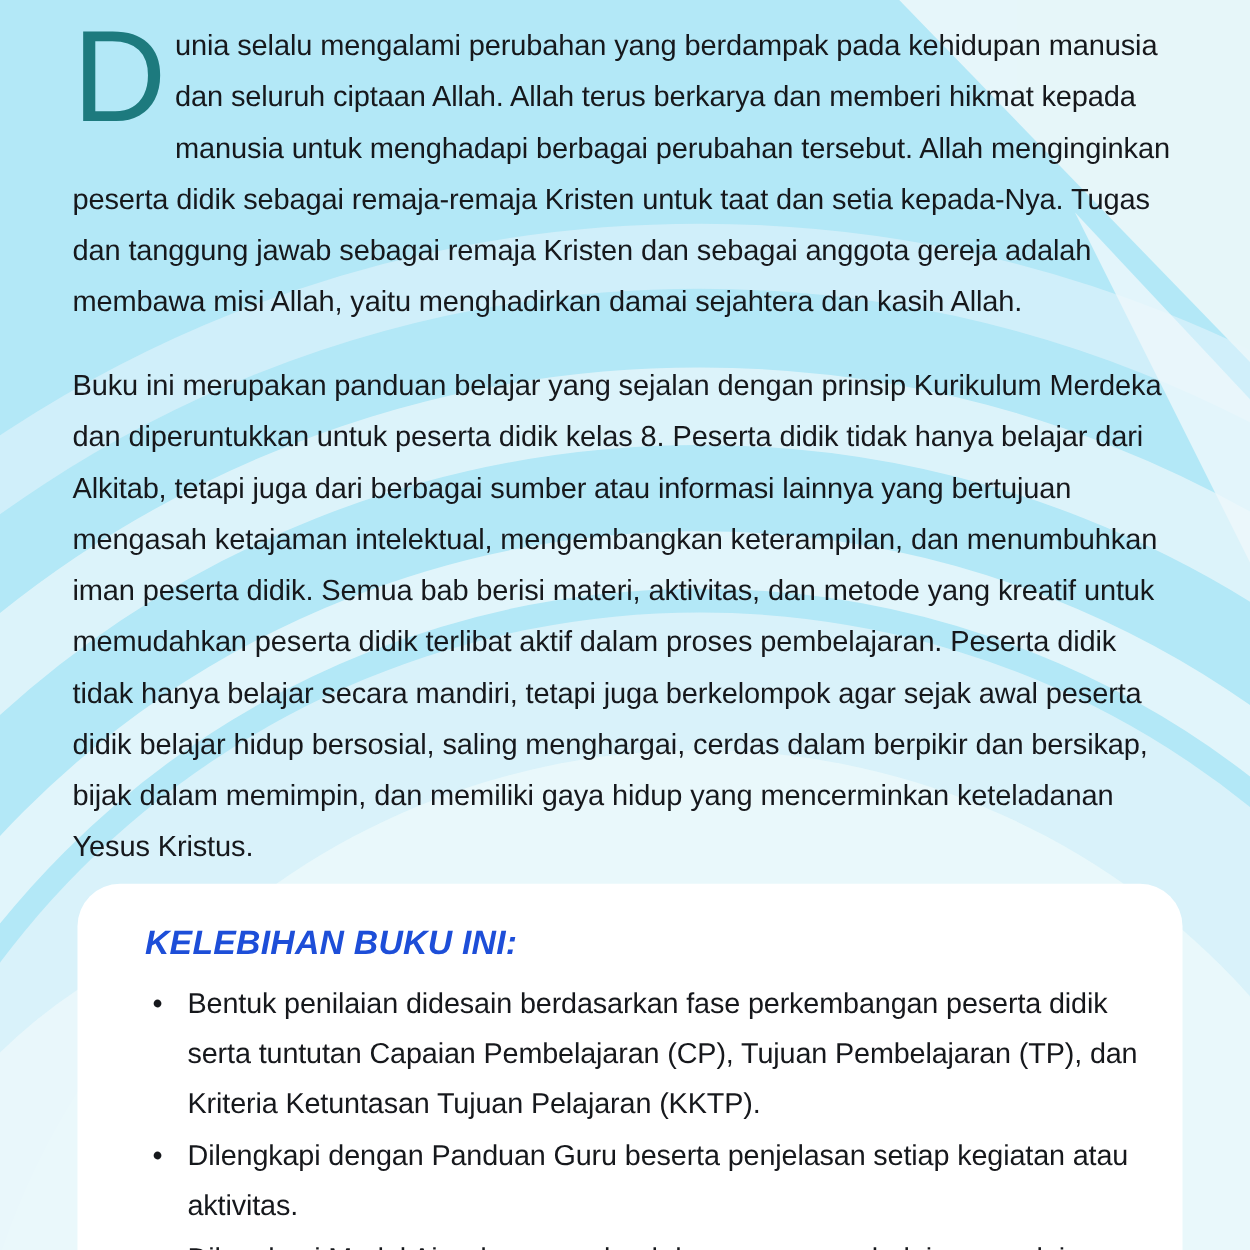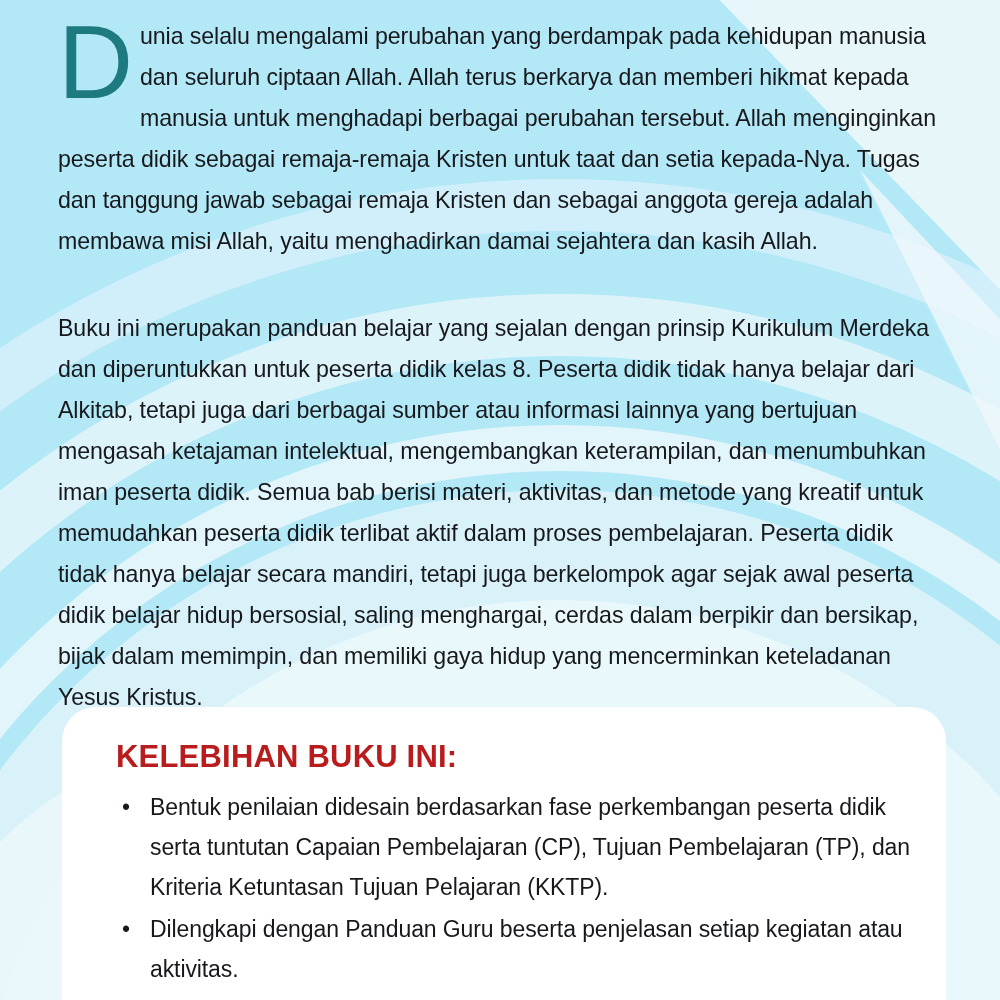--- a/index.html
+++ b/index.html
@@ -34,21 +34,21 @@
   }
 
   .para {
     font-size:23.2px;
     line-height:41px;
     color:#16181c;
     letter-spacing:-0.1px;
     text-align:left;
   }
 
-  .para + .para { margin-top:46px; }
+  .para + .para { margin-top:26px; }
 
   .dropcap-para { position:relative; }
 
   .dropcap {
     float:left;
     font-size:104px;
     line-height:0.86;
     font-weight:400;
     color:#1d7a7e;
     margin:2px 7px 0 0;
@@ -62,25 +62,26 @@
     top:707px;
     width:884px;
     height:300px;
     background:#ffffff;
     border-radius:34px 34px 0 0;
     padding:32px 34px 0 28px;
     overflow:hidden;
   }
 
   .card-title {
-    font-size:31px;
+    font-size:27px;
     font-weight:bold;
-    color:#b91c1c;
+    color:#1d4ed8;
     letter-spacing:0.2px;
     margin:0 0 12px 26px;
+    font-style:italic;
   }
 
   .bullets { list-style:none; }
 
   .bullet {
     position:relative;
     padding-left:60px;
     font-size:23px;
     line-height:40px;
     color:#16181c;

